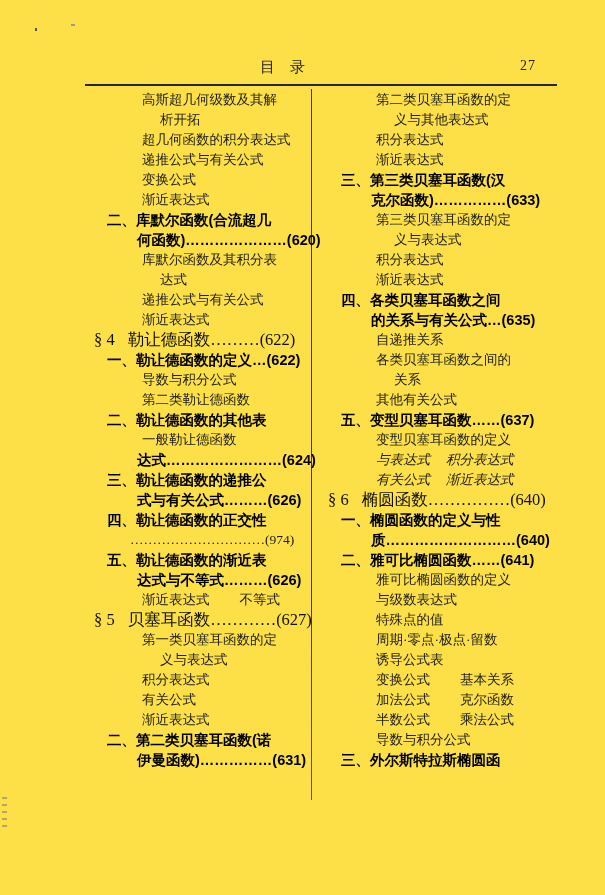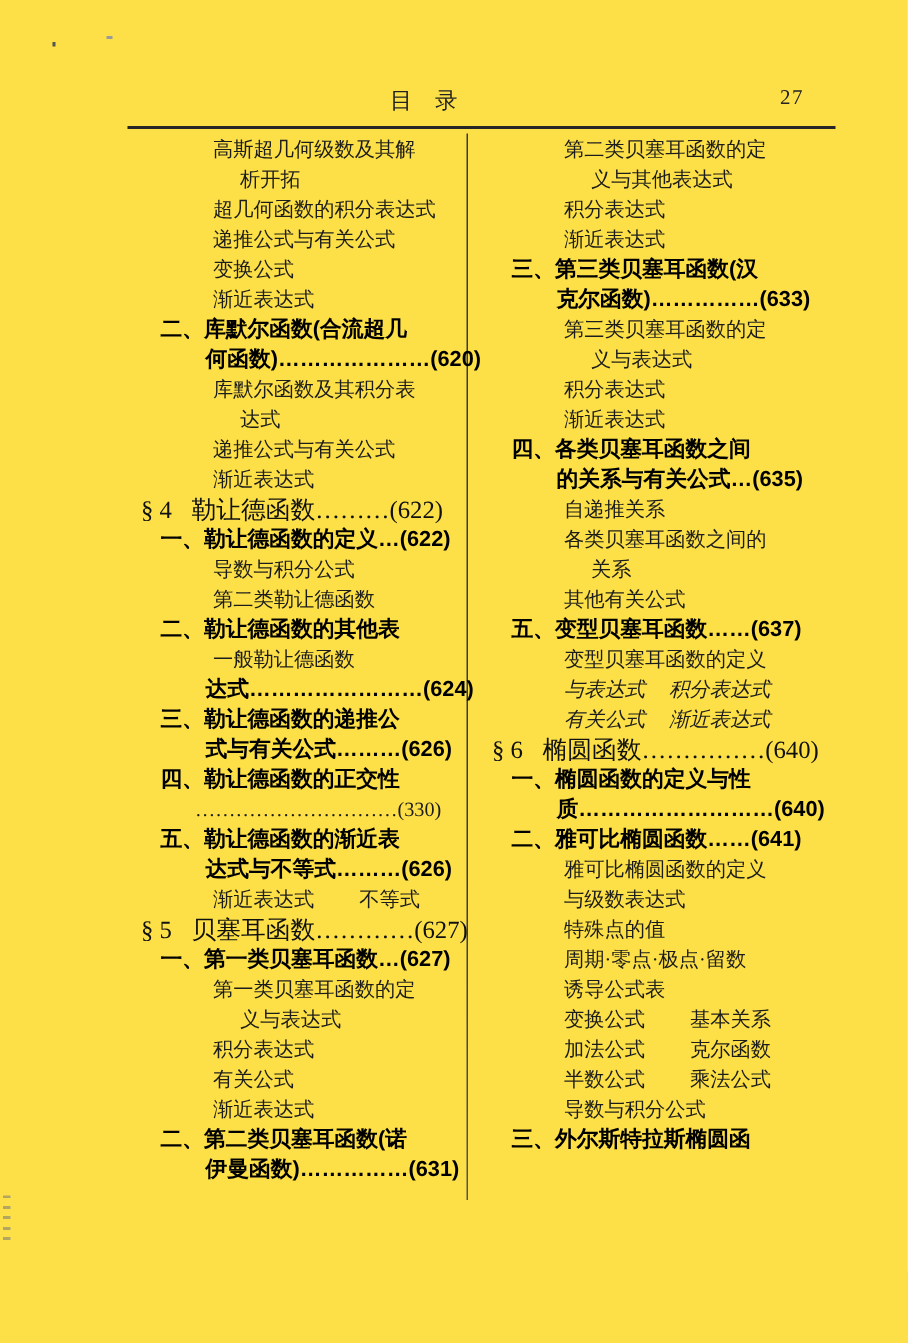--- a/index.html
+++ b/index.html
@@ -75,26 +75,25 @@
       <div class="line sec"><span class="lbl">§ 4</span><span class="txt">勒让德函数………(622)</span></div>
       <div class="line num"><span class="lbl">一、</span><span class="txt">勒让德函数的定义…(622)</span></div>
       <div class="line sub"><span class="txt">导数与积分公式</span></div>
       <div class="line sub"><span class="txt">第二类勒让德函数</span></div>
       <div class="line num"><span class="lbl">二、</span><span class="txt">勒让德函数的其他表</span></div>
       <div class="line sub"><span class="txt">一般勒让德函数</span></div>
       <div class="line numc"><span class="txt">达式……………………(624)</span></div>
       <div class="line num"><span class="lbl">三、</span><span class="txt">勒让德函数的递推公</span></div>
       <div class="line numc"><span class="txt">式与有关公式………(626)</span></div>
       <div class="line num"><span class="lbl">四、</span><span class="txt">勒让德函数的正交性</span></div>
-      <div class="line dots"><span class="txt">…………………………(330)</span></div>
+      <div class="line dots"><span class="txt">…………………………(974)</span></div>
       <div class="line num"><span class="lbl">五、</span><span class="txt">勒让德函数的渐近表</span></div>
       <div class="line numc"><span class="txt">达式与不等式………(626)</span></div>
       <div class="line pair"><span class="txt">渐近表达式</span><span class="txt2">不等式</span></div>
       <div class="line sec"><span class="lbl">§ 5</span><span class="txt">贝塞耳函数…………(627)</span></div>
-      <div class="line num"><span class="lbl">一、</span><span class="txt">第一类贝塞耳函数…(627)</span></div>
       <div class="line sub"><span class="txt">第一类贝塞耳函数的定</span></div>
       <div class="line sub2"><span class="txt">义与表达式</span></div>
       <div class="line sub"><span class="txt">积分表达式</span></div>
       <div class="line sub"><span class="txt">有关公式</span></div>
       <div class="line sub"><span class="txt">渐近表达式</span></div>
       <div class="line num"><span class="lbl">二、</span><span class="txt">第二类贝塞耳函数(诺</span></div>
       <div class="line numc"><span class="txt">伊曼函数)……………(631)</span></div>
     </div>
   <div class="col col-right">
       <div class="line sub"><span class="txt">第二类贝塞耳函数的定</span></div>

